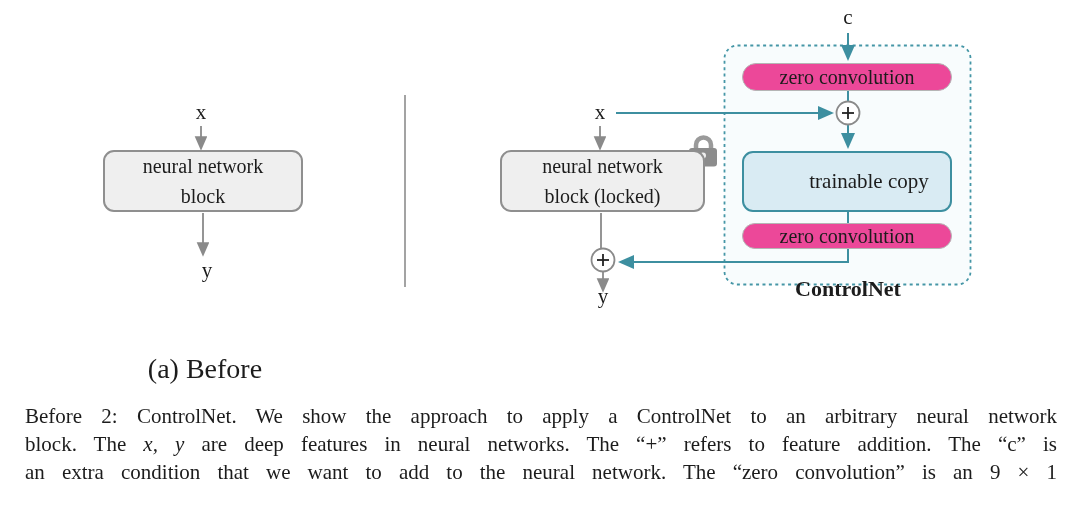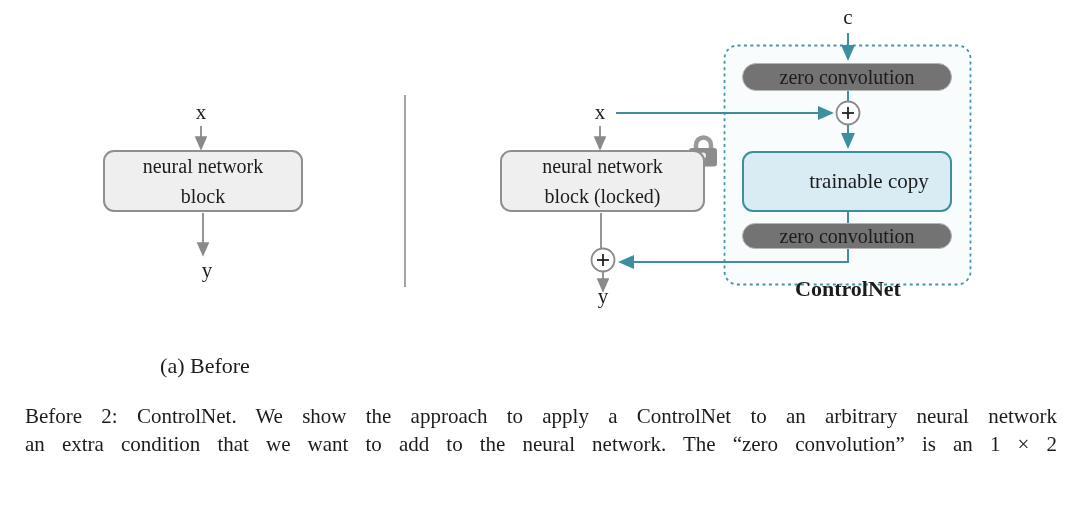--- a/index.html
+++ b/index.html
@@ -5,25 +5,25 @@
   html,body{margin:0;padding:0;background:#ffffff;}
   .page{position:relative;width:1080px;height:532px;background:#ffffff;overflow:hidden;
         font-family:"Liberation Serif", serif;color:#1c1c1c;}
   .abs{position:absolute;}
   svg.overlay{position:absolute;left:0;top:0;width:1080px;height:532px;}
 
   .node{position:absolute;display:flex;align-items:center;justify-content:center;
         text-align:center;box-sizing:border-box;}
   .block{background:#efefef;border:2px solid #8f8f8f;border-radius:11px;
          font-size:20px;line-height:30px;white-space:pre-line;}
-  .pill{background:#737373;border:1.5px solid #b5b5b5;border-radius:15px;font-size:20px;}
+  .pill{background:#ec4899;border:1.5px solid #b5b5b5;border-radius:15px;font-size:20px;}
   .trainable{background:#d9ebf3;border:2px solid #3d8fa0;border-radius:11px;font-size:21px;padding-left:44px;}
   .io-label{font-size:21px;text-align:center;}
   .controlnet-title{font-weight:bold;font-size:22px;text-align:center;}
-  .panel-caption{font-size:22px;text-align:center;}
+  .panel-caption{font-size:28px;text-align:center;}
 
   .figcaption{position:absolute;left:25px;top:402px;width:1032px;font-size:21px;}
   .cap-line{line-height:28px;text-align:justify;text-align-last:justify;}
   .cap-line.last{text-align-last:left;}
   .seg-italic{font-style:italic;}
 </style>
 </head>
 <body>
 
 <div class="page">
@@ -101,16 +101,17 @@
 
   <div class="node pill" style="left:742px;top:223px;width:210px;height:26px;">zero convolution</div>
 
   <div class="abs io-label" style="left:591px;top:284px;width:24px;">y</div>
 
   <div class="abs controlnet-title" style="left:743px;top:276px;width:210px;">ControlNet</div>
 
 
   <div class="figcaption">
       <div class="cap-line"><span>Before 2: ControlNet. We show the approach to apply a ControlNet to an arbitrary neural network</span></div>
-      <div class="cap-line"><span>an extra condition that we want to add to the neural network. The “zero convolution” is an 1 × 2</span></div>
+      <div class="cap-line"><span>block. The </span><span class="seg-italic">x, y</span><span> are deep features in neural networks. The “+” refers to feature addition. The “c” is</span></div>
+      <div class="cap-line"><span>an extra condition that we want to add to the neural network. The “zero convolution” is an 9 × 1</span></div>
     </div>
 
 </div>
 
 </body></html>

